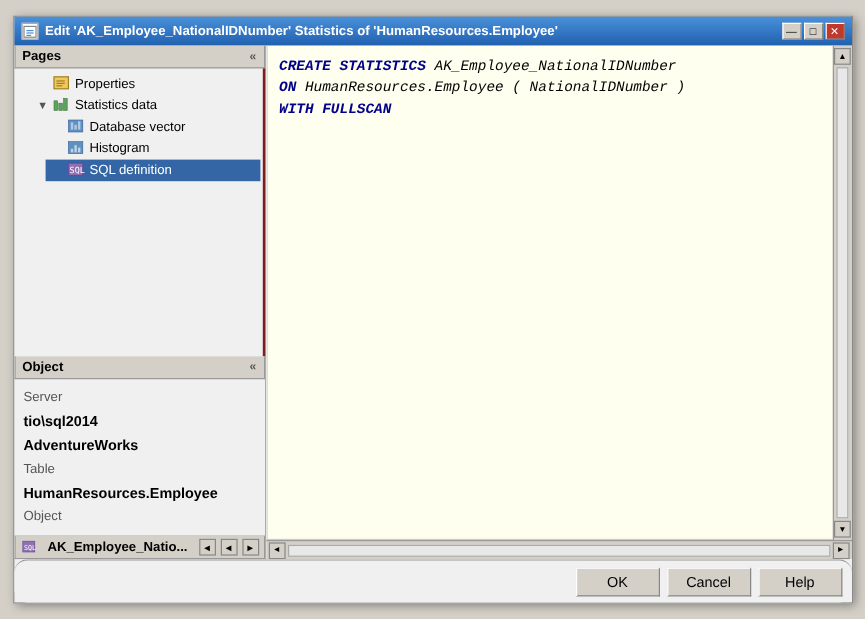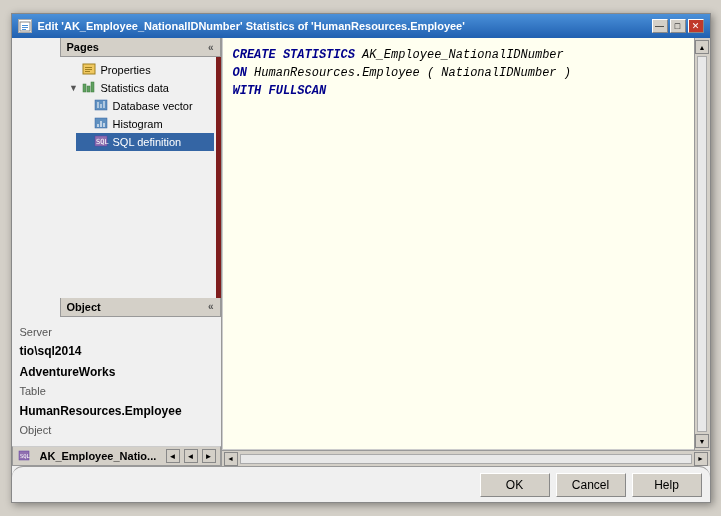--- a/index.html
+++ b/index.html
@@ -86,33 +86,31 @@
     .panel-header {
       background: #d4d0c8;
       border: 1px solid #999;
       border-top: none;
       padding: 3px 6px;
       display: flex;
       align-items: center;
       justify-content: space-between;
       font-size: 11px;
       font-weight: bold;
-      margin-left: 48px;
     }
     .panel-collapse-btn {
       cursor: pointer;
       font-size: 10px;
       color: #555;
     }
     .tree-area {
       padding: 4px 2px;
       flex: 1;
       overflow-y: auto;
-      border-right: 5px solid #7f1d1d;
-      margin-left: 38px;
+      border-right: 2px solid #7f1d1d;
     }
     .tree-item {
       display: flex;
       align-items: center;
       padding: 2px 4px;
       cursor: pointer;
       white-space: nowrap;
     }
     .tree-item.selected {
       background: #3465a4;

